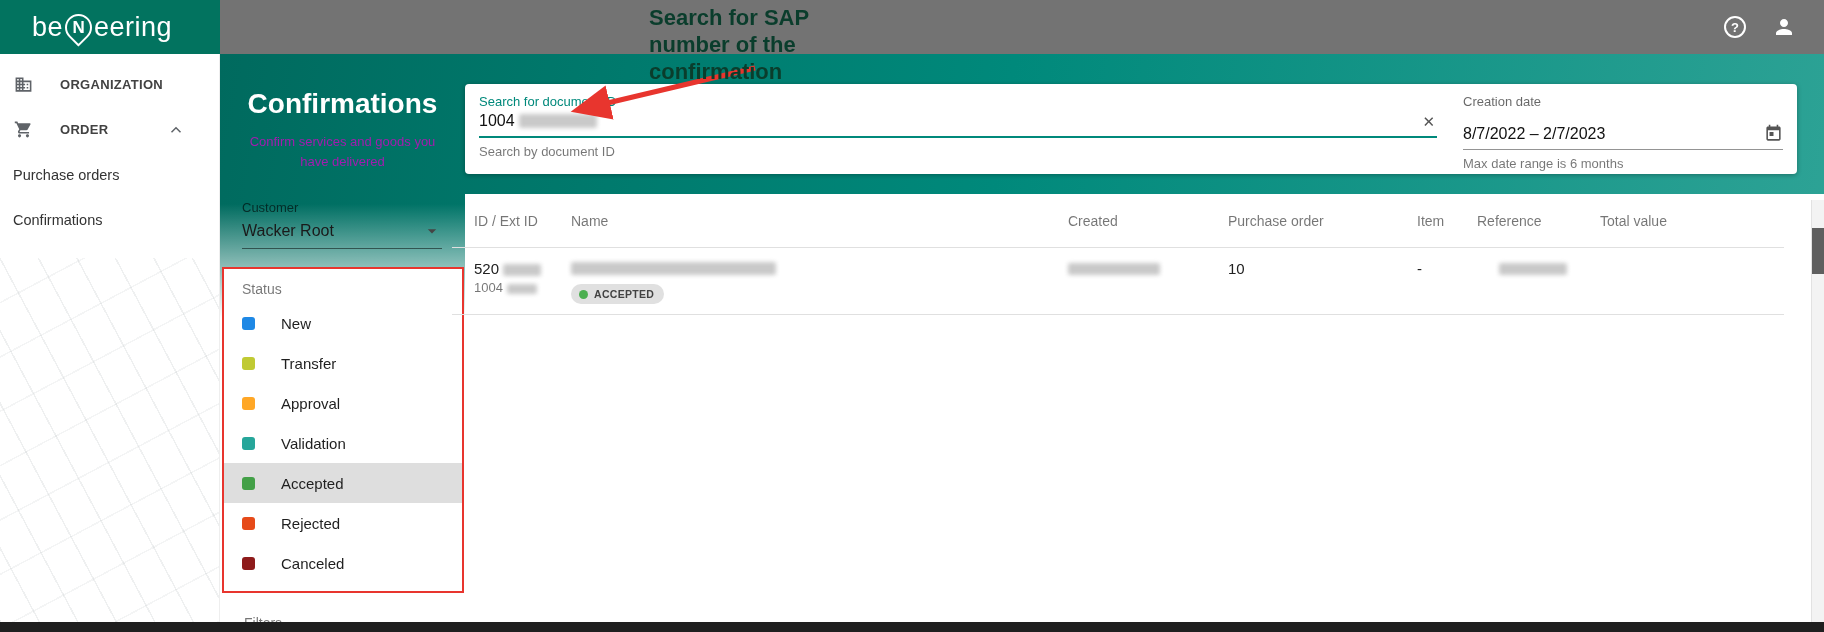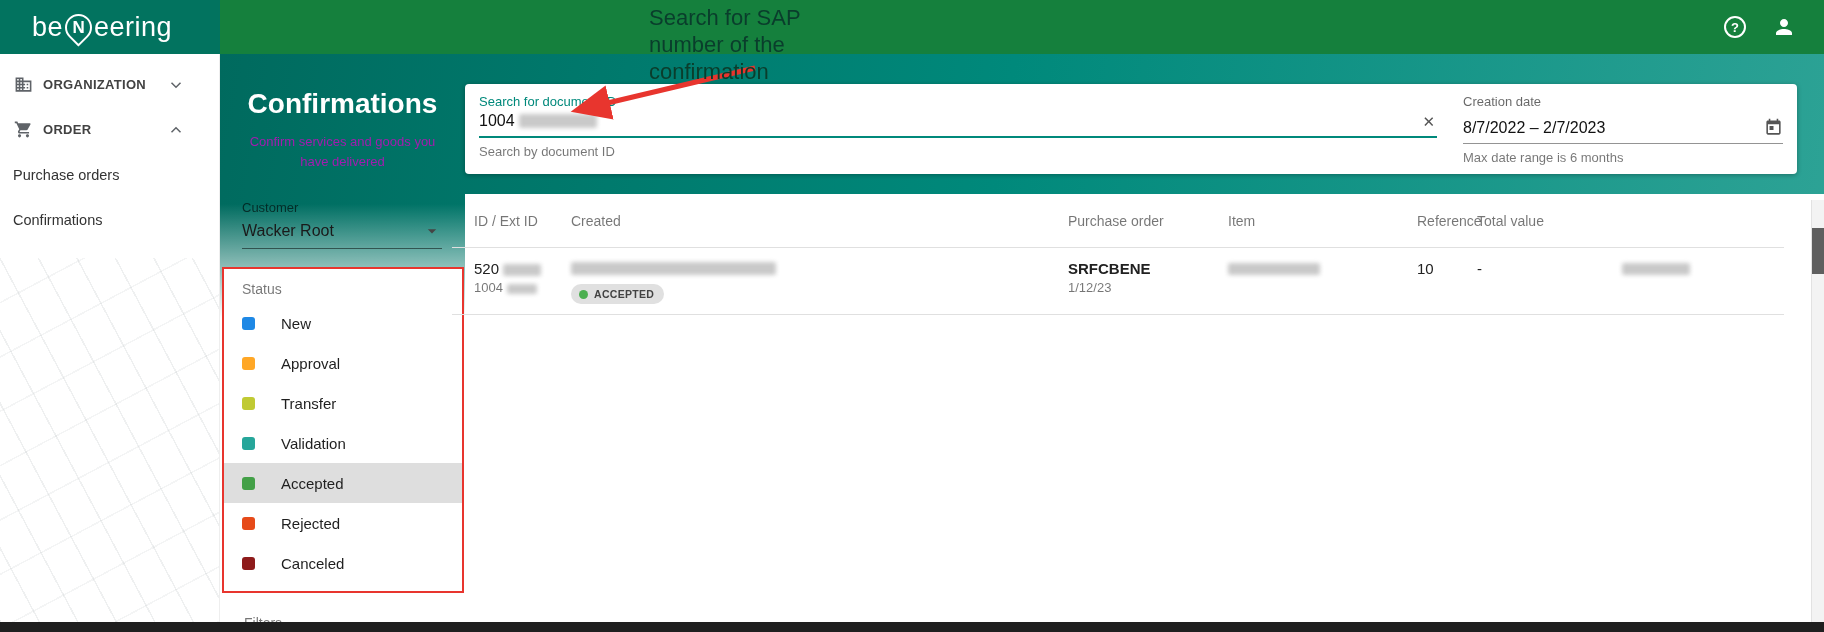--- a/index.html
+++ b/index.html
@@ -3,21 +3,21 @@
 <meta charset="utf-8">
 <style>
   * { margin:0; padding:0; box-sizing:border-box; }
   html,body { width:1824px; height:632px; }
   body { position:relative; overflow:hidden; background:#fff;
          font-family:"Liberation Sans","DejaVu Sans",sans-serif; color:#212121; }
   [data-interactable="true"]{ cursor:pointer; }
 
   
   .app-header{ position:absolute; left:0; top:0; right:0; height:54px;
-    background:#15803d; display:flex; align-items:center; z-index:10; }
+    background:#737373; display:flex; align-items:center; z-index:10; }
   .logo-area{ width:220px; height:100%; display:flex; align-items:center;
     padding-left:32px; background:#02735f; }
   .logo{ display:flex; align-items:center; color:#fff; font-size:27px; letter-spacing:.5px; }
   .logo .leaf{ display:inline-flex; align-items:center; justify-content:center;
     width:27px; height:27px; border:2px solid #fff; border-radius:50% 50% 50% 0;
     transform:rotate(-45deg); margin:0 2px; }
   .logo .leaf i{ transform:rotate(45deg); font-style:normal; font-weight:700; font-size:17px; color:#fff; }
   .header-icons{ margin-left:auto; display:flex; align-items:center; gap:26px; padding-right:28px; }
   .help-icon{ width:22px; height:22px; border:2px solid #fff; border-radius:50%;
     display:flex; align-items:center; justify-content:center; color:#fff; font-size:13px; font-weight:700; }
@@ -26,21 +26,21 @@
 
   
   .sidebar{ position:absolute; left:0; top:54px; width:220px; bottom:10px;
     background:#fff; z-index:5; border-right:1px solid #eee; }
   .sidebar::after{ content:""; position:absolute; left:0; right:0; top:36%; bottom:0;
     background:
       repeating-linear-gradient(62deg, rgba(96,110,115,.10) 0 1.5px, transparent 1.5px 34px),
       repeating-linear-gradient(-28deg, rgba(96,110,115,.07) 0 1.5px, transparent 1.5px 48px);
     pointer-events:none; }
   .nav{ position:relative; padding-top:8px; z-index:2; }
-  .nav-item{ height:45px; display:flex; align-items:center; gap:10px;
+  .nav-item{ height:45px; display:flex; align-items:center; gap:27px;
     padding:0 34px 0 14px; color:#424242; font-size:13px; font-weight:700; letter-spacing:.3px; }
   .nav-item .nav-ic{ width:19px; height:19px; color:#5f6368; flex:0 0 auto; }
   .nav-item .nav-ic svg{ display:block; width:100%; height:100%; }
   .nav-item .chev{ margin-left:auto; width:18px; height:18px; color:#5f6368; }
   .nav-item .chev svg{ display:block; width:100%; height:100%; }
   .nav-sub{ height:45px; display:flex; align-items:center; padding:0 13px;
     font-size:14.5px; color:#333; }
 
   
   .content{ position:absolute; left:220px; top:54px; right:0; bottom:10px; background:#fff; }
@@ -75,21 +75,21 @@
   .filter-card{ position:absolute; left:245px; top:30px; width:1332px; height:90px;
     background:#fff; border-radius:4px; box-shadow:0 1px 5px rgba(0,0,0,.3);
     display:flex; gap:26px; padding:10px 14px 8px; z-index:4; }
   .search-field{ flex:1; }
   .sf-label{ font-size:13px; color:#00897B; }
   .sf-row{ display:flex; align-items:center; margin-top:3px; padding-bottom:6px;
     border-bottom:2px solid #00897B; font-size:16px; color:#111; }
   .clear-x{ margin-left:auto; font-size:15px; color:#555; line-height:1; padding:0 2px; }
   .sf-hint{ margin-top:6px; font-size:13px; color:rgba(0,0,0,.54); }
   .date-field{ width:320px; }
-  .df-row{ display:flex; align-items:center; margin-top:9px; padding-bottom:6px;
+  .df-row{ display:flex; align-items:center; margin-top:15px; padding-bottom:6px;
     border-bottom:1px solid rgba(0,0,0,.42); font-size:16px; color:#111; }
   .cal-icon{ margin-left:auto; width:19px; height:19px; color:#555; }
   .cal-icon svg{ display:block; width:100%; height:100%; }
 
   
   .table{ position:absolute; left:232px; top:140px; width:1332px; z-index:3; }
   .thead,.trow{ display:grid; grid-template-columns:97px 497px 160px 189px 60px 123px 1fr;
     padding-left:22px; }
   .thead{ height:54px; align-items:center; border-bottom:1px solid #e0e0e0;
     font-size:14px; color:rgba(0,0,0,.54); }
@@ -100,21 +100,21 @@
   .redact{ display:inline-block; background:#c9c9c9; border-radius:2px;
     filter:blur(2px); vertical-align:middle; margin-left:4px; }
   .redact.block{ display:block; margin-left:0; }
   .chip{ margin-top:9px; display:inline-flex; align-items:center; gap:6px;
     background:#E0E0E0; border-radius:11px; padding:4px 10px 4px 8px;
     font-size:10.5px; font-weight:700; letter-spacing:.3px; color:#424242; }
   .chip .dot{ width:9px; height:9px; border-radius:50%; }
 
   
   .annotation-text{ position:absolute; left:649px; top:5px; z-index:20;
-    font-size:22px; font-weight:400; color:#0A3D2C; line-height:1.22; }
+    font-size:22px; font-weight:700; color:#0A3D2C; line-height:1.22; }
   .annotation-arrow{ position:absolute; left:550px; top:60px; z-index:19; }
 
   
   .scrollbar{ position:absolute; right:0; top:200px; bottom:10px; width:13px;
     background:#f3f3f3; border-left:1px solid #e2e2e2; z-index:25; }
   .scroll-thumb{ width:100%; height:46px; margin-top:28px; background:#5f5f5f; }
   .bottom-bar{ position:absolute; left:0; right:0; bottom:0; height:10px;
     background:#1f1f1f; z-index:30; }
 </style>
 </head>
@@ -198,26 +198,26 @@
     </div>
 
     <div class="status-card" data-interactable="false">
       <div class="status-title" data-interactable="false">Status</div>
 
       <div class="status-item" data-interactable="true">
         <span class="swatch" data-interactable="false" style="background-color: rgb(30, 136, 229);"></span>
         <span data-interactable="false">New</span>
       </div>
       <div class="status-item" data-interactable="true">
+        <span class="swatch" data-interactable="false" style="background-color: rgb(192, 202, 51);"></span>
+        <span data-interactable="false">Transfer</span>
+      </div>
+      <div class="status-item" data-interactable="true">
         <span class="swatch" data-interactable="false" style="background-color: rgb(255, 167, 38);"></span>
         <span data-interactable="false">Approval</span>
-      </div>
-      <div class="status-item" data-interactable="true">
-        <span class="swatch" data-interactable="false" style="background-color: rgb(192, 202, 51);"></span>
-        <span data-interactable="false">Transfer</span>
       </div>
       <div class="status-item" data-interactable="true">
         <span class="swatch" data-interactable="false" style="background-color: rgb(38, 166, 154);"></span>
         <span data-interactable="false">Validation</span>
       </div>
       <div class="status-item selected" data-interactable="true">
         <span class="swatch" data-interactable="false" style="background-color: rgb(67, 160, 71);"></span>
         <span data-interactable="false">Accepted</span>
       </div>
       <div class="status-item" data-interactable="true">
@@ -253,20 +253,21 @@
             </svg>
         </span>
       </div>
       <div class="sf-hint" data-interactable="false">Max date range is 6 months</div>
     </div>
   </section>
 
   <section class="table" data-interactable="false">
     <div class="thead" data-interactable="false">
       <div data-interactable="false">ID / Ext ID</div>
+      <div data-interactable="false">Name</div>
       <div data-interactable="false">Created</div>
       <div data-interactable="false">Purchase order</div>
       <div data-interactable="false">Item</div>
       <div data-interactable="false">Reference</div>
       <div data-interactable="false">Total value</div>
     </div>
 
     <div class="trow" data-interactable="true">
       <div class="cell" data-interactable="false">
         <div class="line1">
@@ -275,24 +276,20 @@
         <div class="line2">
           <span data-interactable="false">1004</span><span class="redact" data-interactable="false" style="width:30px;height:10px;"></span>
         </div>
       </div>
       <div class="cell" data-interactable="false">
         <span class="redact block" data-interactable="false" style="width:205px;height:13px;margin-top:2px;"></span>
         <div class="chip" data-interactable="false">
           <span class="dot" data-interactable="false" style="background-color: rgb(76, 175, 80);"></span>
           <span data-interactable="false">ACCEPTED</span>
         </div>
-      </div>
-      <div class="cell" data-interactable="false">
-        <div class="line1 created-by" data-interactable="false">SRFCBENE</div>
-        <div class="line2" data-interactable="false">1/12/23</div>
       </div>
       <div class="cell" data-interactable="false">
         <span class="redact block" data-interactable="false" style="width:92px;height:12px;margin-top:3px;"></span>
       </div>
       <div class="cell" data-interactable="false">
         <div class="line1" data-interactable="false">10</div>
       </div>
       <div class="cell" data-interactable="false">
         <div class="line1" data-interactable="false">-</div>
       </div>

